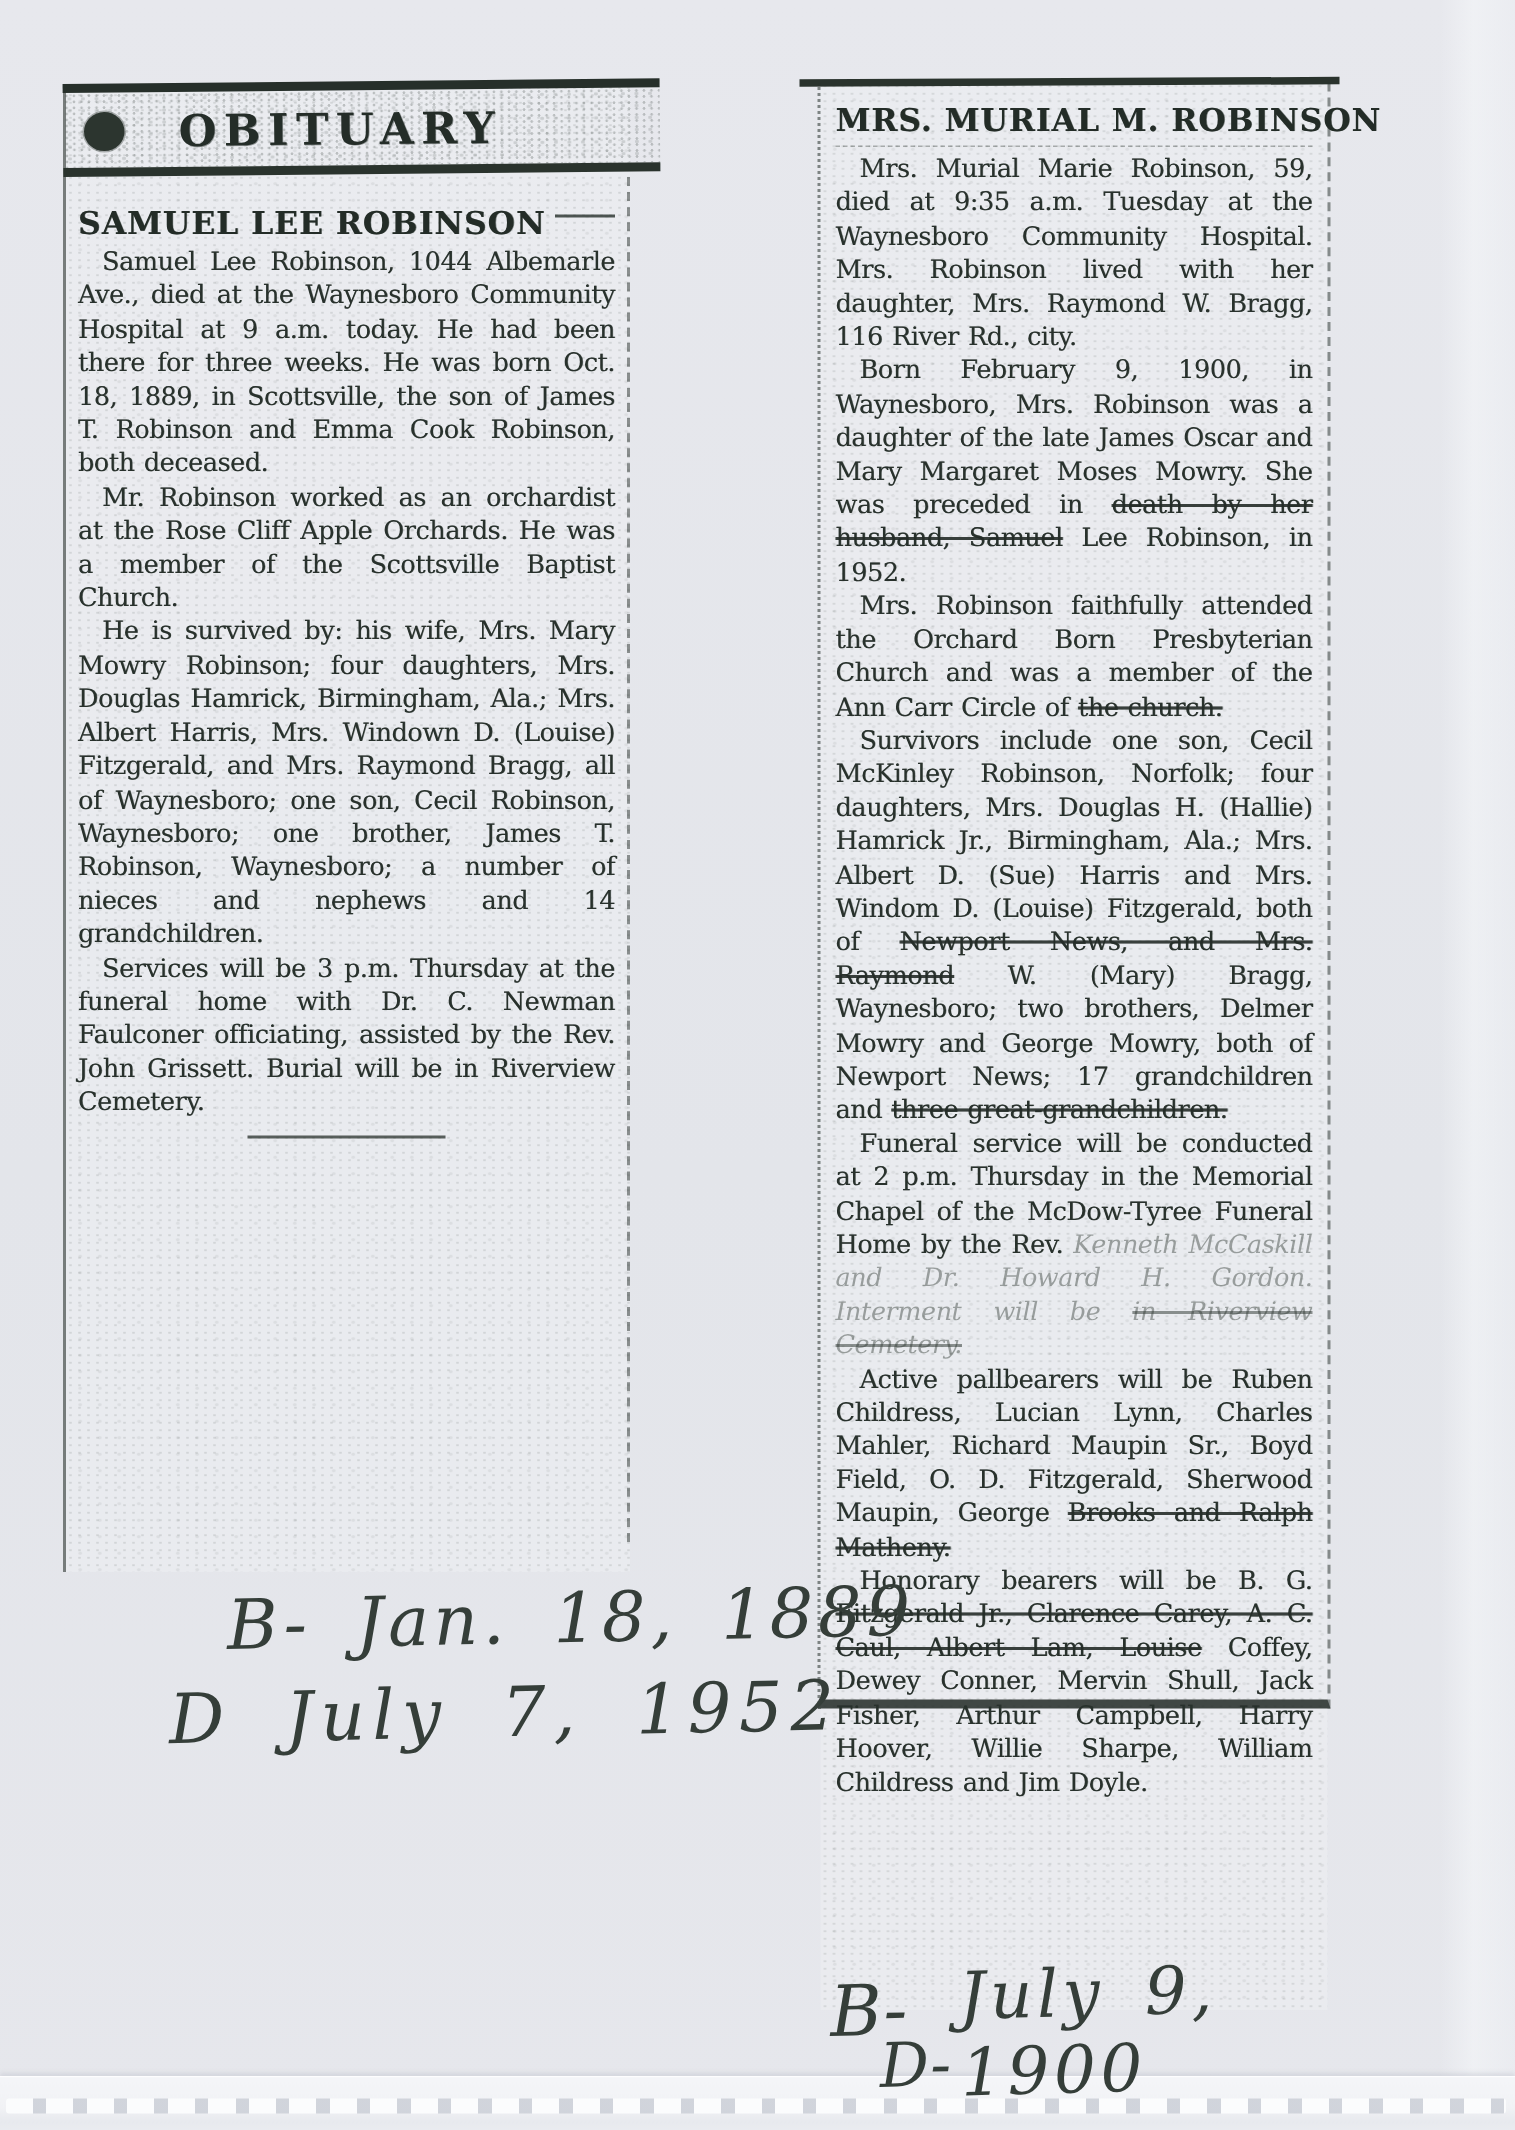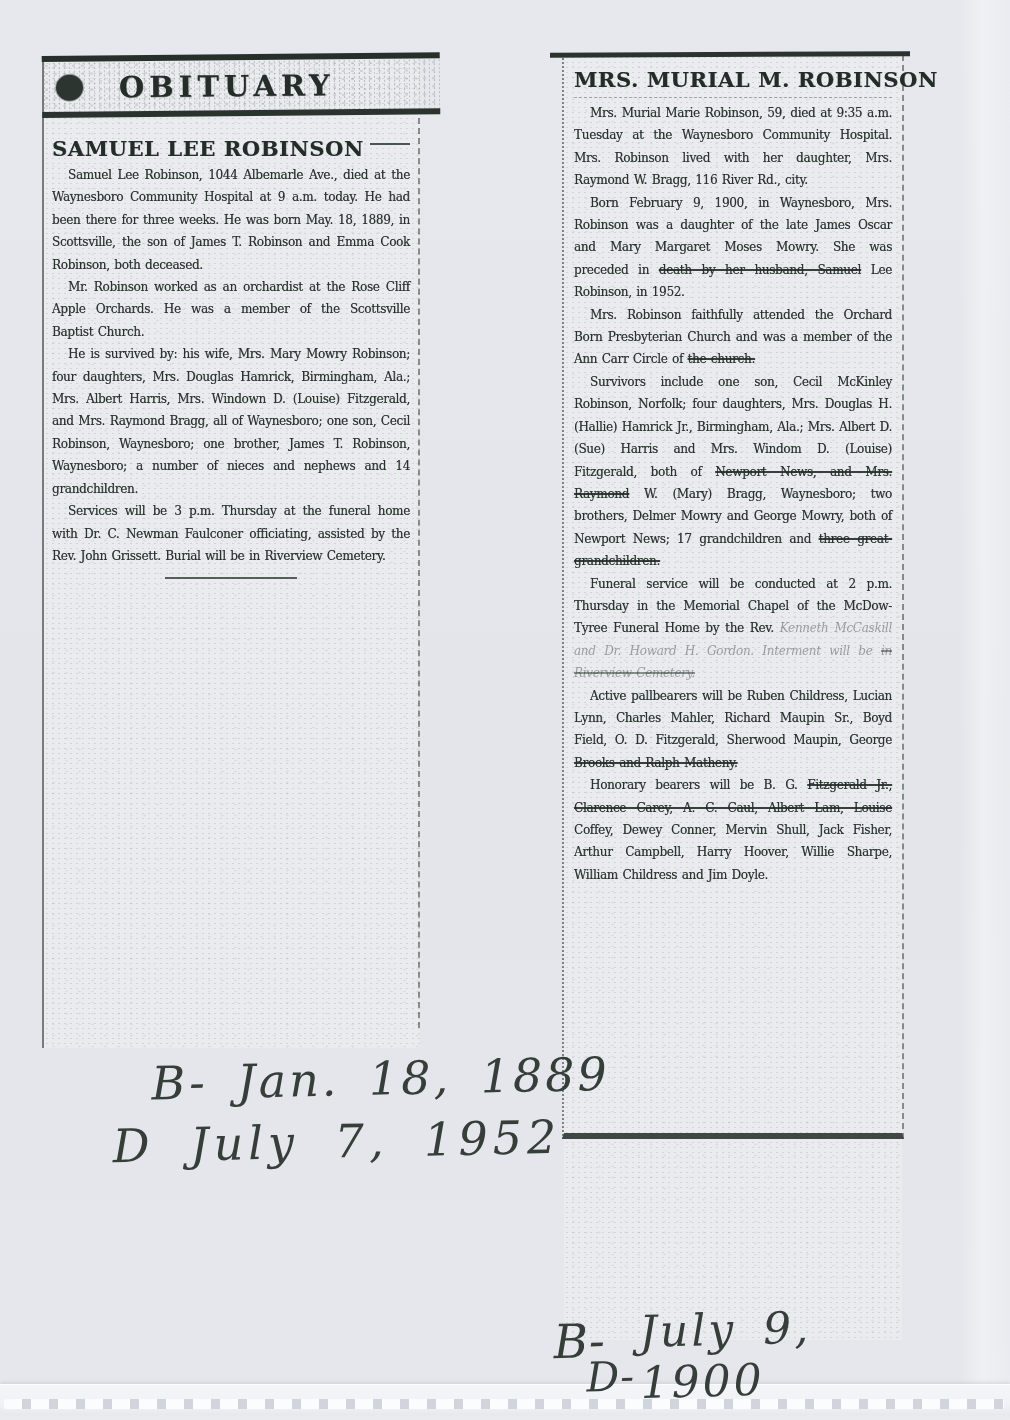--- a/index.html
+++ b/index.html
@@ -21,21 +21,21 @@
     background-color:rgba(237,238,242,0.6);
     background-image:
       radial-gradient(rgba(52,62,56,0.13) 0.7px, transparent 1px),
       radial-gradient(rgba(52,62,56,0.08) 1px, transparent 1.4px);
     background-size:6px 5px, 13px 11px;
     background-position:0 0, 3px 6px;
   }
   .clip { position:absolute; color:#29322d; }
   .clip-left  { left:42px; top:56px; width:376px; height:992px;
     border-left:2px solid rgba(41,50,45,0.6); }
-  .clip-right { left:564px; top:55px; width:338px; height:1285px; }
+  .clip-right { left:547px; top:55px; width:338px; height:1285px; }
 
   .obit-header { position:relative; left:-2px; width:398px; box-sizing:border-box;
     border-top:6px solid #262f2a; border-bottom:6px solid #2a332d;
     padding:9px 10px 7px 14px;
     display:flex; align-items:center; gap:36px;
     transform:rotate(-0.55deg); transform-origin:left center;
     background-image:
       radial-gradient(rgba(50,60,54,0.26) 0.8px, transparent 1.1px),
       radial-gradient(rgba(50,60,54,0.16) 1.1px, transparent 1.5px);
     background-size:5px 4px, 9px 8px;
@@ -51,21 +51,21 @@
 
   .top-rule { position:absolute; top:-3px; left:-14px; width:360px; height:5px;
     background:#2a332d; transform:rotate(-0.25deg); }
   .frame { position:absolute; top:0; left:-2px; right:-2px; height:1078px;
     border-left:2px dotted rgba(41,50,45,0.55);
     border-right:2px dashed rgba(41,50,45,0.5);
     border-bottom:6px solid rgba(35,43,39,0.85);
     pointer-events:none; }
 
   .clip p { margin:0; text-indent:16px; text-align:justify;
-    font-size:12px; line-height:22.4px; letter-spacing:-0.3px; word-spacing:1px;
+    font-size:17px; line-height:22.4px; letter-spacing:-0.3px; word-spacing:1px;
     color:#28312c; text-shadow:0.3px 0 0 rgba(40,49,44,0.5); }
 
   .headline { margin:0 0 3px 0; font-size:21px; font-weight:bold; letter-spacing:0.6px;
     color:#232c27; display:flex; align-items:flex-start; white-space:nowrap;
     text-shadow:0.4px 0 0 rgba(36,45,40,0.5); }
   .hl-left::after { content:""; flex:1 1 auto; min-width:18px;
     border-top:2.5px solid rgba(38,47,42,0.8); margin:7px 0 0 6px; }
   .hl-right { border-bottom:1px dashed rgba(40,49,44,0.35); padding-bottom:5px; margin-bottom:4px; }
 
   .struck { text-decoration:line-through; text-decoration-thickness:2px;
@@ -103,21 +103,21 @@
 
   <div class="right-band"></div>
 
   <div class="clip clip-left newsprint">
     <div class="obit-header">
       <span class="bullet"></span>
       <span class="obit-title">OBITUARY</span>
     </div>
     <div class="clip-body left-body">
       <h2 class="headline hl-left">SAMUEL LEE ROBINSON</h2>
-      <p>Samuel Lee Robinson, 1044 Albemarle Ave., died at the Waynesboro Community Hospital at 9 a.m. today. He had been there for three weeks. He was born May. 18, 1889, in Scottsville, the son of James T. Robinson and Emma Cook Robinson, both deceased.</p>
+      <p>Samuel Lee Robinson, 1044 Albemarle Ave., died at the Waynesboro Community Hospital at 9 a.m. today. He had been there for three weeks. He was born Oct. 18, 1889, in Scottsville, the son of James T. Robinson and Emma Cook Robinson, both deceased.</p>
       <p>Mr. Robinson worked as an orchardist at the Rose Cliff Apple Orchards. He was a member of the Scottsville Baptist Church.</p>
       <p>He is survived by: his wife, Mrs. Mary Mowry Robinson; four daughters, Mrs. Douglas Hamrick, Birmingham, Ala.; Mrs. Albert Harris, Mrs. Windown D. (Louise) Fitzgerald, and Mrs. Raymond Bragg, all of Waynesboro; one son, Cecil Robinson, Waynesboro; one brother, James T. Robinson, Waynesboro; a number of nieces and nephews and 14 grandchildren.</p>
       <p>Services will be 3 p.m. Thursday at the funeral home with Dr. C. Newman Faulconer officiating, assisted by the Rev. John Grissett. Burial will be in Riverview Cemetery.</p>
       <div class="end-rule"></div>
     </div>
   </div>
 
   <div class="clip clip-right newsprint">
     <div class="top-rule"></div>
     <div class="frame"></div>

